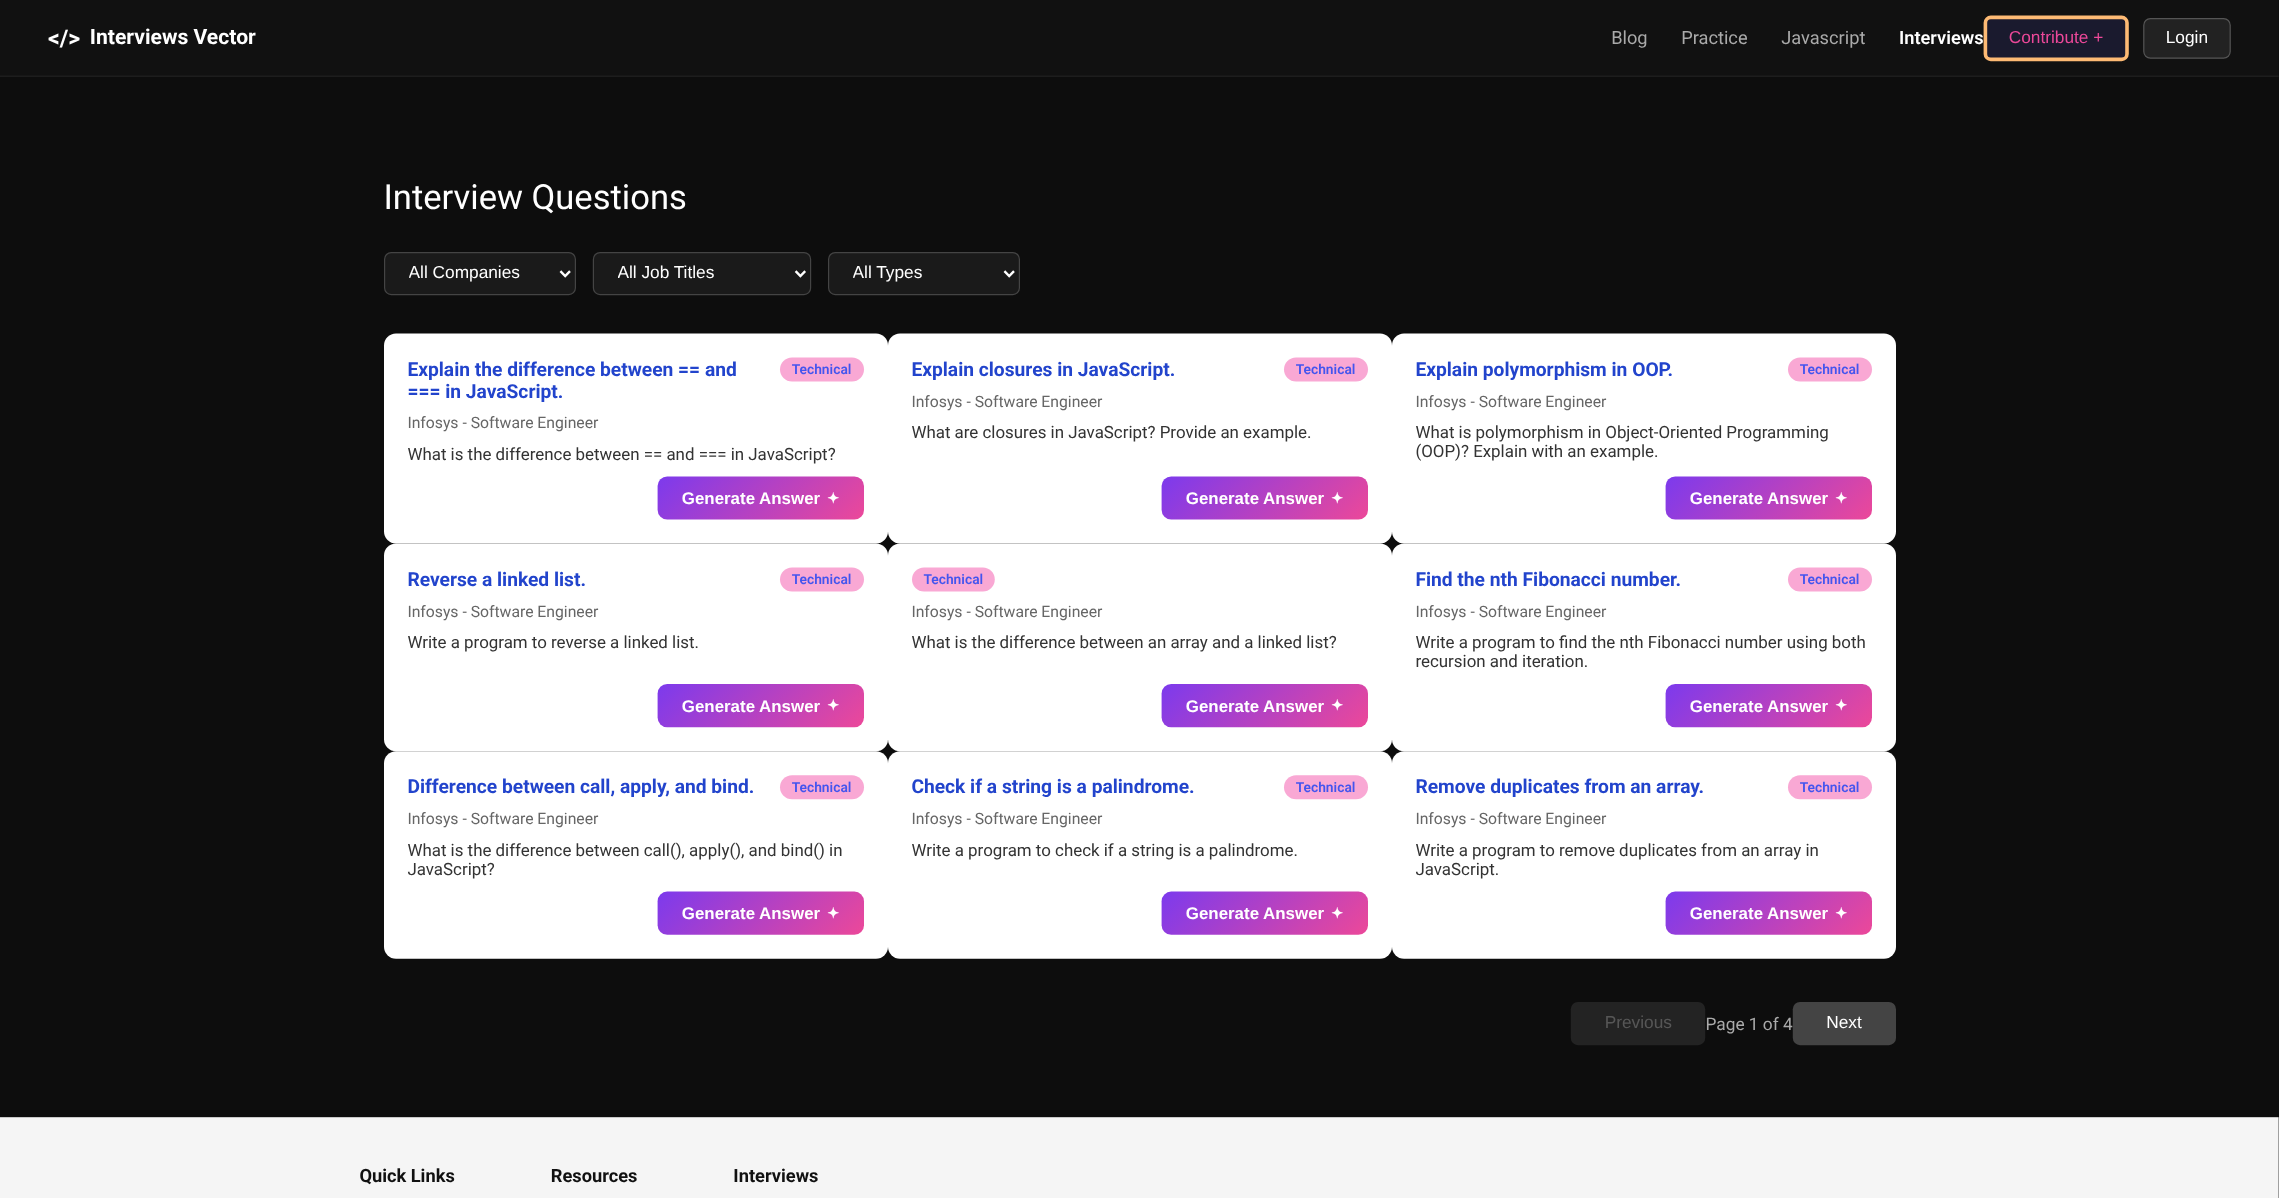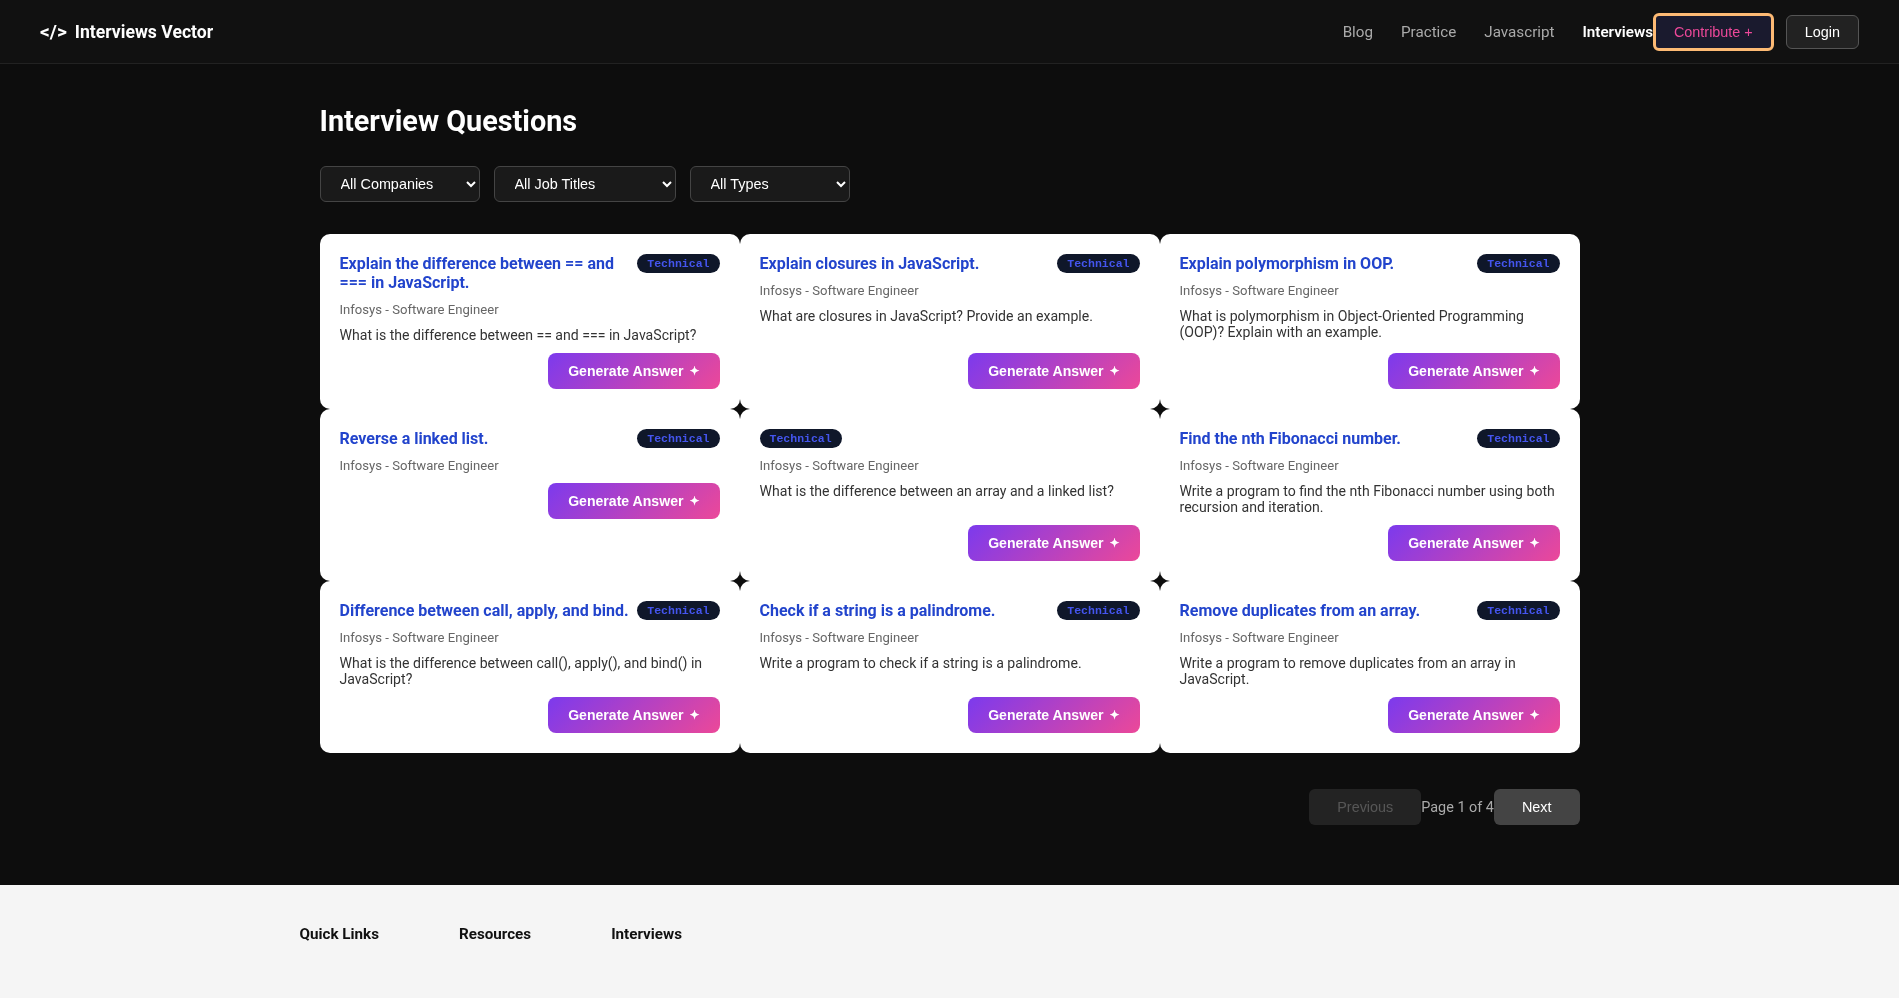--- a/index.html
+++ b/index.html
@@ -53,23 +53,24 @@
     }
 
     
     .main-content {
       max-width: 1300px;
       margin: 0 auto;
       padding: 40px 20px 60px;
     }
     .page-title {
       font-size: 1.8rem;
-      font-weight: 700;
+      font-weight: 400;
       color: #fff;
       margin-bottom: 28px;
+      margin-top: 44px;
     }
 
     
     .filters {
       display: flex; gap: 14px; margin-bottom: 32px;
     }
     .filter-select {
       background: #1a1a1a;
       border: 1px solid #444;
       color: #fff;
@@ -102,29 +103,28 @@
       align-items: flex-start;
       gap: 8px;
     }
     .card-title {
       font-size: 1rem;
       font-weight: 700;
       color: #2244cc;
       flex: 1;
     }
     .badge-technical {
-      background: #0f172a;
+      background: #f9a8d4;
       color: #4455ee;
       font-size: 0.72rem;
       font-weight: 600;
       padding: 3px 10px;
       border-radius: 20px;
       white-space: nowrap;
       flex-shrink: 0;
-      font-family: Liberation Mono, monospace;
     }
     .card-company {
       font-size: 0.82rem;
       color: #666;
     }
     .card-description {
       font-size: 0.88rem;
       color: #333;
       flex: 1;
     }
@@ -266,20 +266,21 @@
       <div class="card-company">Infosys - Software Engineer</div>
       <div class="card-description">What is polymorphism in Object-Oriented Programming (OOP)? Explain with an example.</div>
       <button class="btn-generate">Generate Answer</button>
     </div>
       <div class="question-card">
       <div class="card-header">
         <span class="card-title">Reverse a linked list.</span>
         <span class="badge-technical">Technical</span>
       </div>
       <div class="card-company">Infosys - Software Engineer</div>
+      <div class="card-description">Write a program to reverse a linked list.</div>
       <button class="btn-generate">Generate Answer</button>
     </div>
       <div class="question-card">
       <div class="card-header">
         <span class="badge-technical">Technical</span>
       </div>
       <div class="card-company">Infosys - Software Engineer</div>
       <div class="card-description">What is the difference between an array and a linked list?</div>
       <button class="btn-generate">Generate Answer</button>
     </div>

